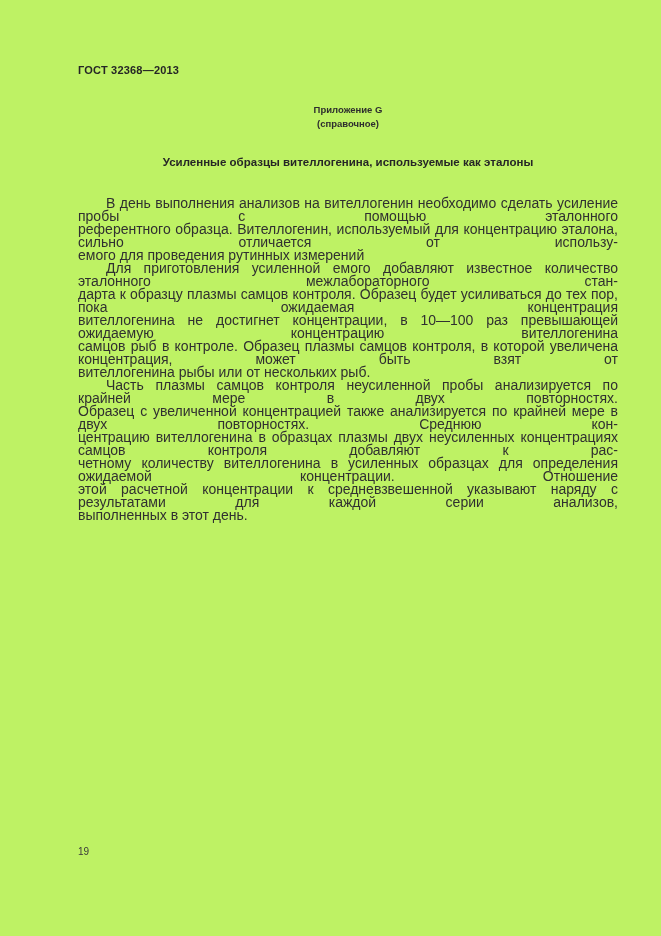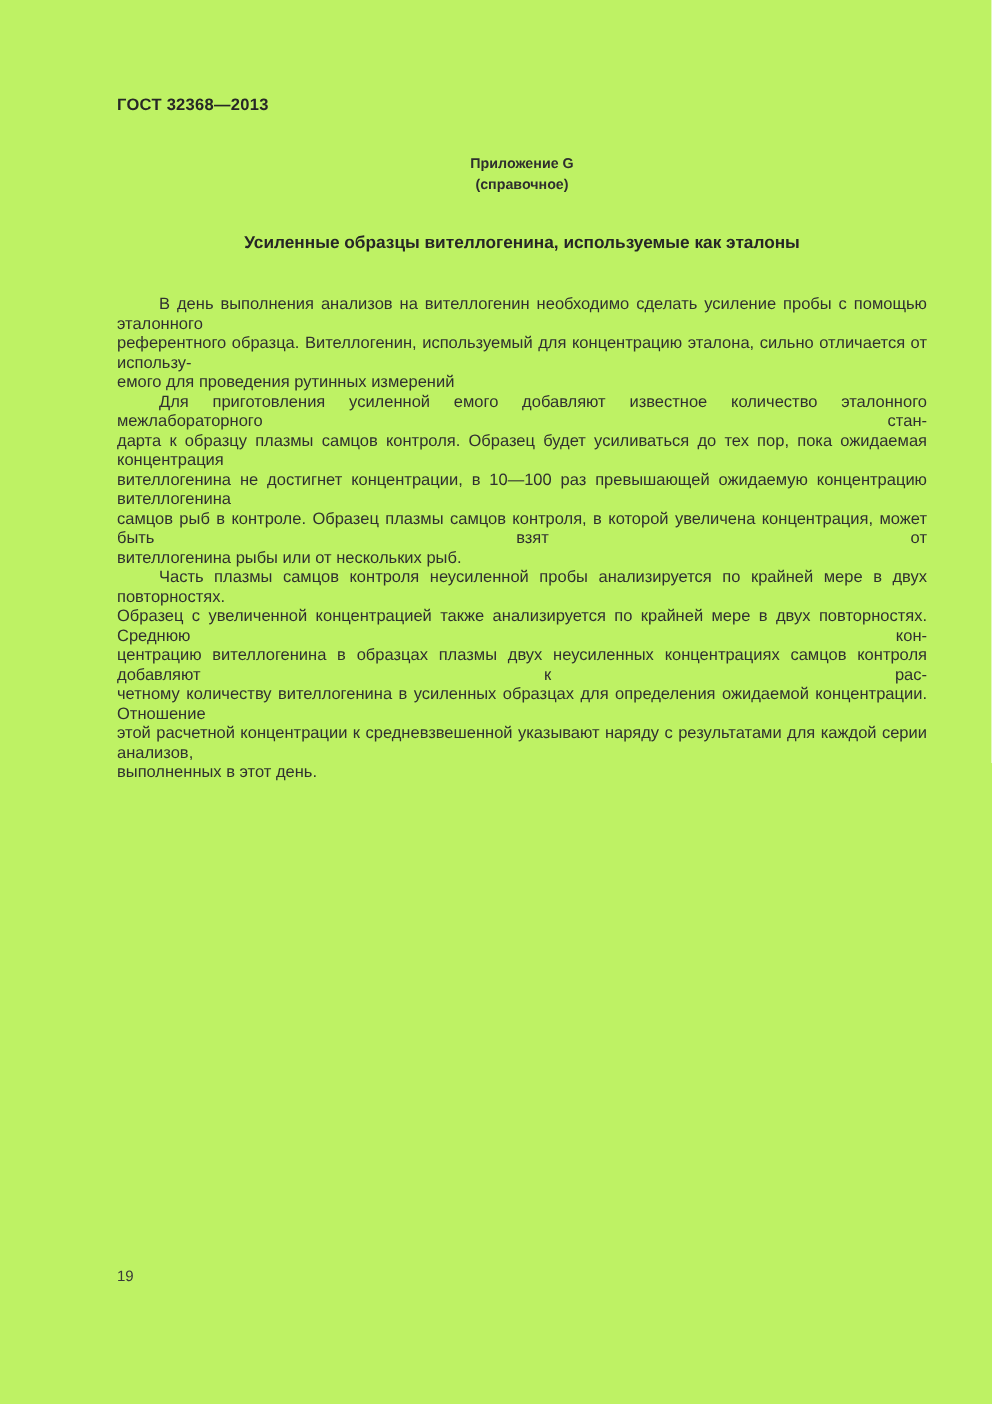--- a/index.html
+++ b/index.html
@@ -46,21 +46,21 @@
     font-size: 11.5px;
     font-weight: bold;
     line-height: 16px;
     color: #262626;
   }
   .body-text {
     position: absolute;
     left: 78px;
     top: 197px;
     width: 540px;
-    font-size: 11px;
+    font-size: 14px;
     line-height: 13px;
     color: #303030;
   }
   .body-text .line {
     width: 540px;
   }
   
   .body-text .jl {
     text-align: justify;
     text-align-last: justify;

